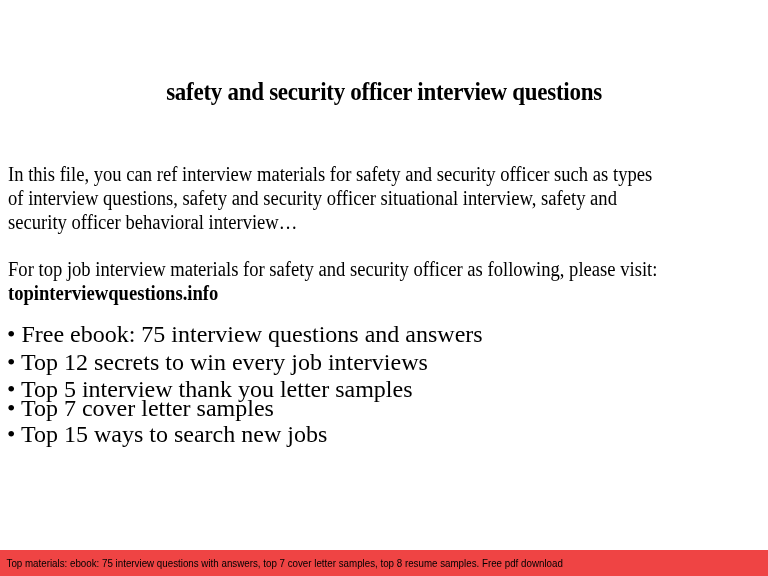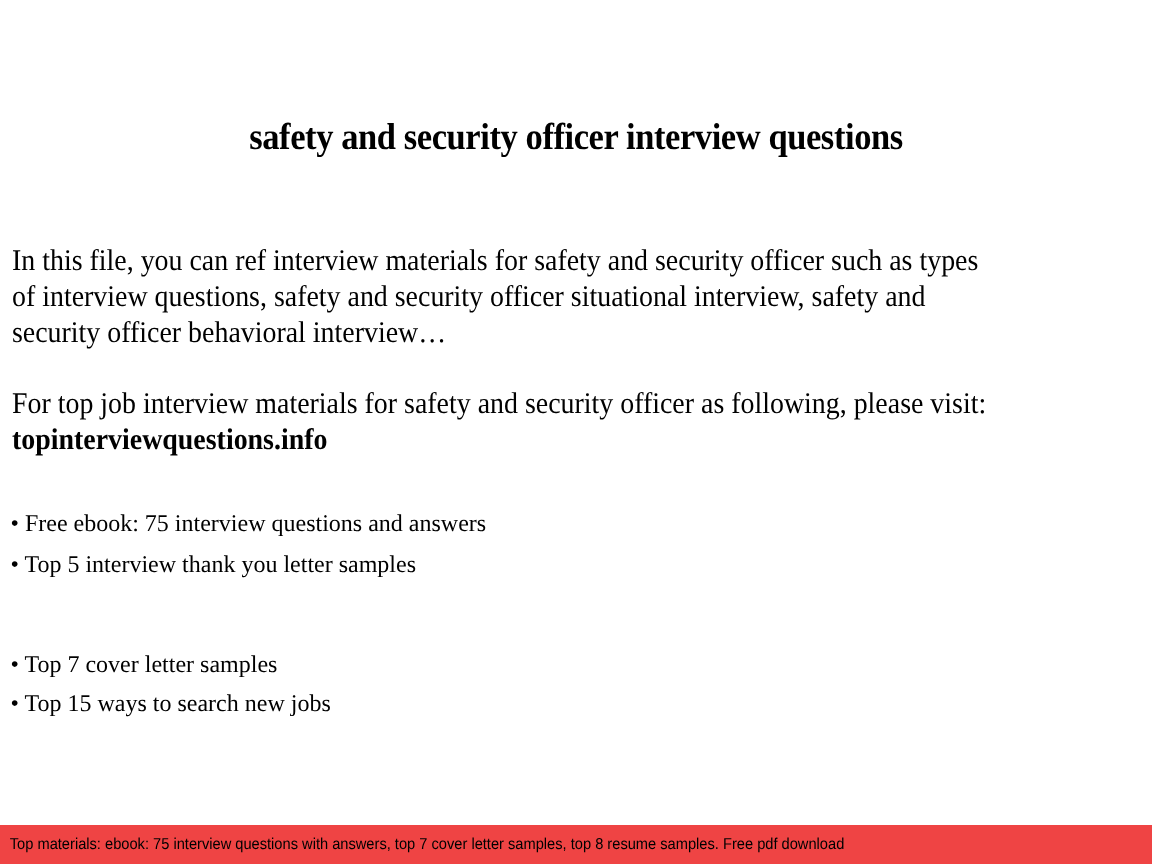--- a/index.html
+++ b/index.html
@@ -12,23 +12,23 @@
       font-weight: bold; font-size: 25px; letter-spacing: -0.3px;
       transform: scaleX(0.92); transform-origin: center;
     }
     .para {
       position: absolute; left: 8px; width: 760px; font-size: 20px; line-height: 24px;
       transform: scaleX(0.93); transform-origin: left top; white-space: nowrap;
     }
     .p1 { top: 162px; }
     .p2 { top: 257px; }
     .p2 .site { font-weight: bold; display: block; }
-    .bullets { position: absolute; left: 7px; top: 336px; font-size: 16px; margin: 0; padding: 0; list-style: none; }
+    .bullets { position: absolute; left: 7px; top: 320px; font-size: 24px; margin: 0; padding: 0; list-style: none; }
     .bullets li { white-space: nowrap; height: 28px; line-height: 28px; }
-    .bullets li.tight { height: 22px; line-height: 20px; margin-top: 48px; }
+    .bullets li.tight { height: 22px; line-height: 20px; }
     .bullets li.b3 { height: 22px; line-height: 26px; }
     .footer {
       position: absolute; left: 0; top: 550px; width: 768px; height: 26px; background: #ef4444;
       font-family: "Liberation Sans", "DejaVu Sans", sans-serif; font-size: 10.5px; line-height: 26px;
     }
     .footer span { display: inline-block; padding-left: 7px; transform: scaleX(0.93); transform-origin: left center; white-space: nowrap; }
   </style>
 </head>
 <body>
 
@@ -40,20 +40,21 @@
   <div>security officer behavioral interview…</div>
 </div>
 
 <div class="para p2">
   <div>For top job interview materials for safety and security officer as following, please visit:</div>
   <span class="site">topinterviewquestions.info</span>
 </div>
 
 <ul class="bullets">
   <li>• Free ebook: 75 interview questions and answers</li>
+  <li>• Top 12 secrets to win every job interviews</li>
   <li class="b3">• Top 5 interview thank you letter samples</li>
   <li class="tight">• Top 7 cover letter samples</li>
   <li>• Top 15 ways to search new jobs</li>
 </ul>
 
 <div class="footer">
   <span>Top materials: ebook: 75 interview questions with answers, top 7 cover letter samples, top 8 resume samples. Free pdf download</span>
 </div>
 
 </body></html>

